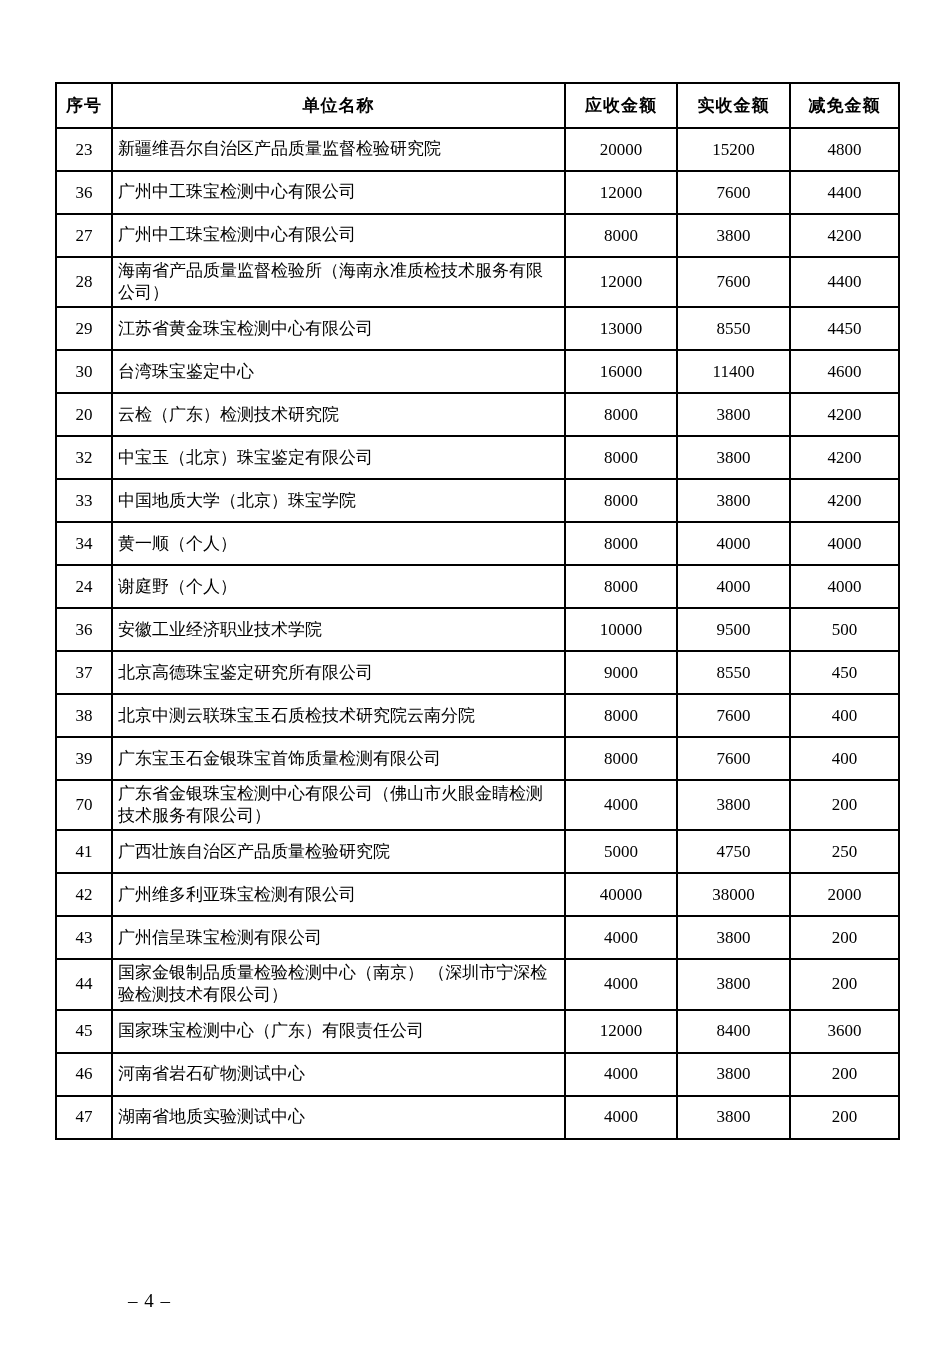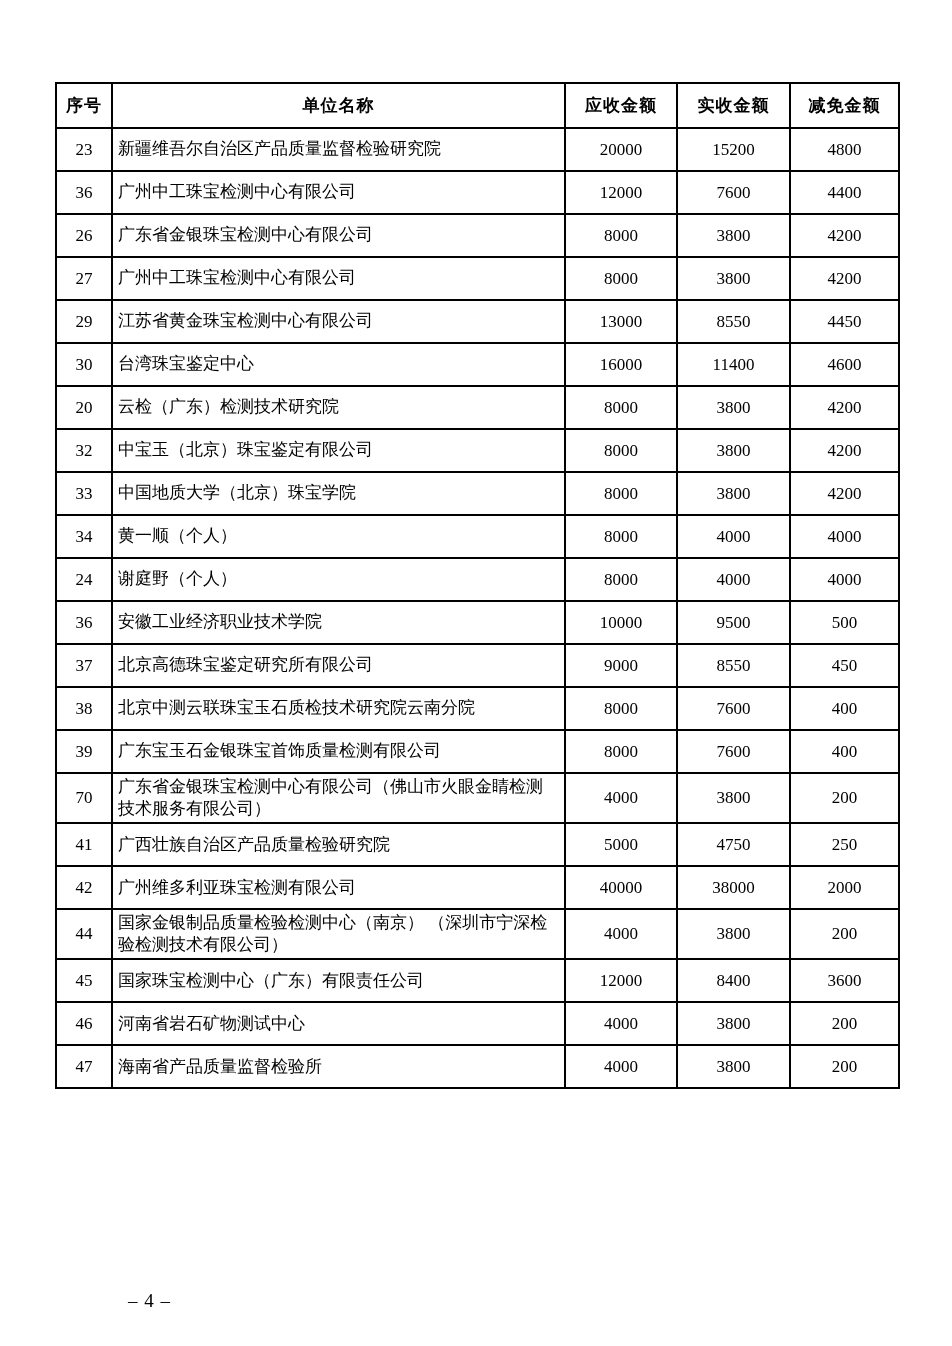--- a/index.html
+++ b/index.html
@@ -89,32 +89,32 @@
     <td class="c-amt">4800</td>
   </tr>
         <tr>
     <td class="c-no">36</td>
     <td class="c-name">广州中工珠宝检测中心有限公司</td>
     <td class="c-amt">12000</td>
     <td class="c-amt">7600</td>
     <td class="c-amt">4400</td>
   </tr>
         <tr>
-    <td class="c-no">26</td>
-    <td class="c-name">广东省金银珠宝检测中心有限公司</td>
-    <td class="c-amt">8000</td>
-    <td class="c-amt">3800</td>
-    <td class="c-amt">4200</td>
-  </tr>
-        <tr>
     <td class="c-no">27</td>
     <td class="c-name">广州中工珠宝检测中心有限公司</td>
     <td class="c-amt">8000</td>
     <td class="c-amt">3800</td>
     <td class="c-amt">4200</td>
+  </tr>
+        <tr>
+    <td class="c-no">28</td>
+    <td class="c-name">海南省产品质量监督检验所（海南永准质检技术服务有限公司）</td>
+    <td class="c-amt">12000</td>
+    <td class="c-amt">7600</td>
+    <td class="c-amt">4400</td>
   </tr>
         <tr>
     <td class="c-no">29</td>
     <td class="c-name">江苏省黄金珠宝检测中心有限公司</td>
     <td class="c-amt">13000</td>
     <td class="c-amt">8550</td>
     <td class="c-amt">4450</td>
   </tr>
         <tr>
     <td class="c-no">30</td>
@@ -201,20 +201,27 @@
     <td class="c-amt">250</td>
   </tr>
         <tr>
     <td class="c-no">42</td>
     <td class="c-name">广州维多利亚珠宝检测有限公司</td>
     <td class="c-amt">40000</td>
     <td class="c-amt">38000</td>
     <td class="c-amt">2000</td>
   </tr>
         <tr>
+    <td class="c-no">43</td>
+    <td class="c-name">广州信呈珠宝检测有限公司</td>
+    <td class="c-amt">4000</td>
+    <td class="c-amt">3800</td>
+    <td class="c-amt">200</td>
+  </tr>
+        <tr>
     <td class="c-no">44</td>
     <td class="c-name">国家金银制品质量检验检测中心（南京） （深圳市宁深检验检测技术有限公司）</td>
     <td class="c-amt">4000</td>
     <td class="c-amt">3800</td>
     <td class="c-amt">200</td>
   </tr>
         <tr>
     <td class="c-no">45</td>
     <td class="c-name">国家珠宝检测中心（广东）有限责任公司</td>
     <td class="c-amt">12000</td>
@@ -223,21 +230,21 @@
   </tr>
         <tr>
     <td class="c-no">46</td>
     <td class="c-name">河南省岩石矿物测试中心</td>
     <td class="c-amt">4000</td>
     <td class="c-amt">3800</td>
     <td class="c-amt">200</td>
   </tr>
         <tr>
     <td class="c-no">47</td>
-    <td class="c-name">海南省产品质量监督检验所</td>
+    <td class="c-name">湖南省地质实验测试中心</td>
     <td class="c-amt">4000</td>
     <td class="c-amt">3800</td>
     <td class="c-amt">200</td>
   </tr>
       </tbody>
   </table>
 
   <div class="footer">– 4 –</div>
 
 </div>

